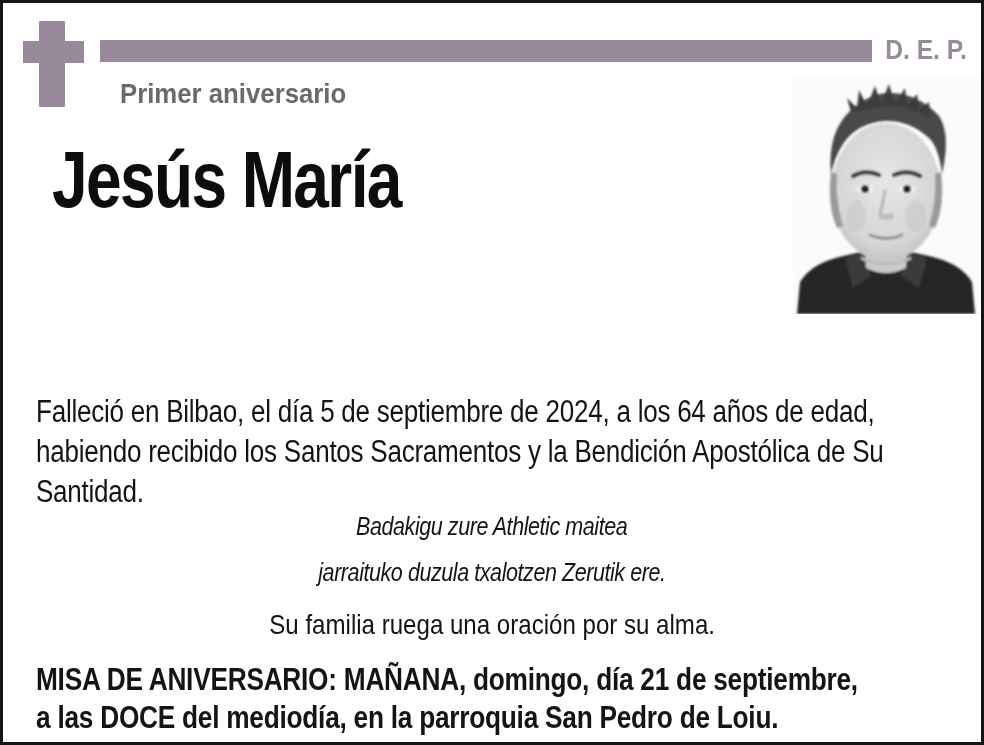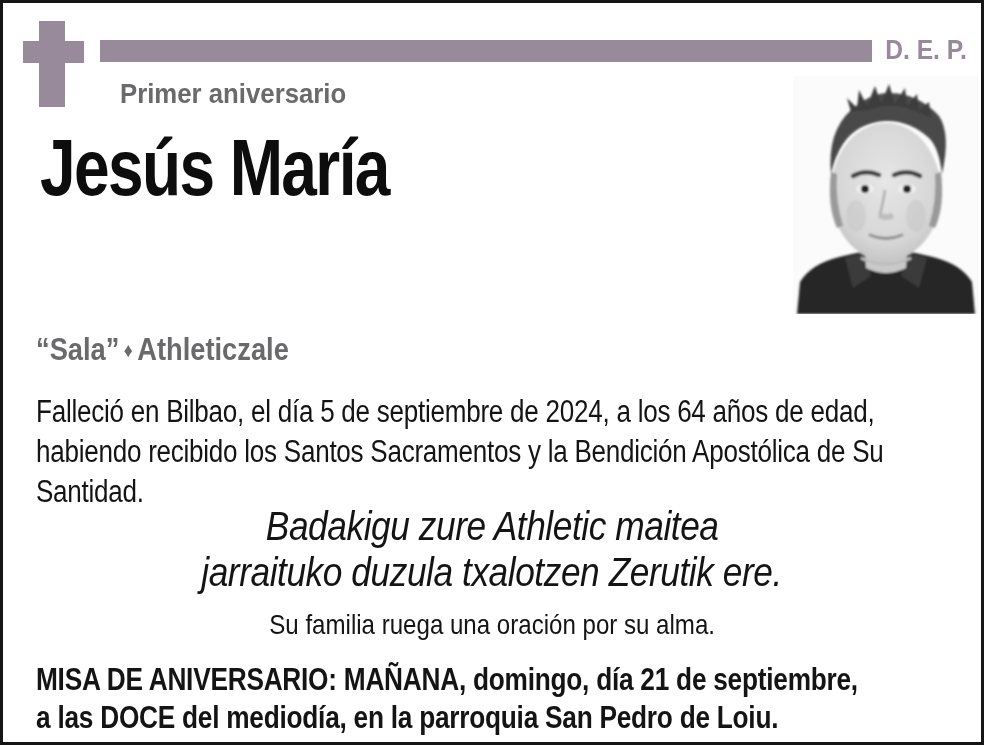--- a/index.html
+++ b/index.html
@@ -18,33 +18,33 @@
   .cond{display:inline-block;white-space:nowrap;transform:scaleX(0.84);transform-origin:0 50%;}
   .cond-c{display:inline-block;white-space:nowrap;transform:scaleX(0.86);transform-origin:50% 50%;}
   .cond-r{display:inline-block;white-space:nowrap;transform:scaleX(0.88);transform-origin:100% 50%;}
 
   .cross{left:19px;top:16px;width:64px;height:90px;}
   .topbar{left:97px;top:37px;width:772px;height:22px;background:#998A9B;}
   .dep{right:14px;top:31px;font-size:28px;font-weight:bold;color:#998A9B;letter-spacing:0px;}
   .anniv{left:117px;top:77px;font-size:28px;font-weight:bold;color:#6A6A6C;line-height:1;}
   .anniv .cond{transform:scaleX(0.92);}
 
-  .name{left:33px;margin:4px;font-size:80px;font-weight:bold;line-height:1;letter-spacing:-2px;color:#0d0d0d;}
+  .name{left:33px;margin:16px;font-size:80px;font-weight:bold;line-height:1;letter-spacing:-2px;color:#0d0d0d;}
   .name .cond{transform:scaleX(0.80);}
   .name.l1{top:121px;}
   .name.l2{top:223px;}
 
   .photo{left:790px;top:73px;width:186px;height:238px;}
 
   .sala{left:33px;top:331px;font-size:31px;font-weight:bold;color:#6A6A6C;line-height:1;}
   .sala .cond{transform:scaleX(0.88);}
   .diamond{font-size:20px;vertical-align:3px;margin:0 5px;}
 
   .bodytext{left:33px;top:389px;font-size:31px;line-height:40px;letter-spacing:-0.3px;}
-  .verse{left:0;right:0;top:500px;text-align:center;font-size:41px;font-style:italic;line-height:46px;letter-spacing:-0.5px;}
+  .verse{left:0;right:0;top:500px;text-align:center;font-size:25px;font-style:italic;line-height:46px;letter-spacing:-0.5px;}
   .family{left:0;right:0;top:602px;text-align:center;font-size:28px;line-height:40px;}
   .mass{left:33px;top:657px;font-size:32px;font-weight:bold;line-height:38px;letter-spacing:-0.3px;}
   .mass .cond{transform:scaleX(0.82);}
 </style>
 </head>
 <body>
 
 <div class="page">
 
   <div class="abs cross">
@@ -111,25 +111,20 @@
 
         <path d="M77,159 Q93,166 109,159" stroke="#8e8e8e" stroke-width="3" fill="none" stroke-linecap="round"></path>
 
         <path d="M68,182 Q93,194 118,182" stroke="#bcbcbc" stroke-width="3" fill="none"></path>
         <ellipse cx="63" cy="140" rx="10" ry="16" fill="#c6c6c6" opacity="0.55"></ellipse>
         <ellipse cx="123" cy="140" rx="10" ry="16" fill="#c6c6c6" opacity="0.55"></ellipse>
       </g>
     </svg>
   </div>
 
-  <div class="abs sala">
-    <span class="cond">
-      <span>“Sala”</span><span class="diamond">♦</span><span>Athleticzale</span>
-    </span>
-  </div>
 
   <div class="abs bodytext">
     <div><span class="cond">Falleció en Bilbao, el día 5 de septiembre de 2024, a los 64 años de edad,</span></div>
     <div><span class="cond">habiendo recibido los Santos Sacramentos y la Bendición Apostólica de Su</span></div>
     <div><span class="cond">Santidad.</span></div>
   </div>
 
   <div class="abs verse">
     <div><span class="cond-c">Badakigu zure Athletic maitea</span></div>
     <div><span class="cond-c">jarraituko duzula txalotzen Zerutik ere.</span></div>

